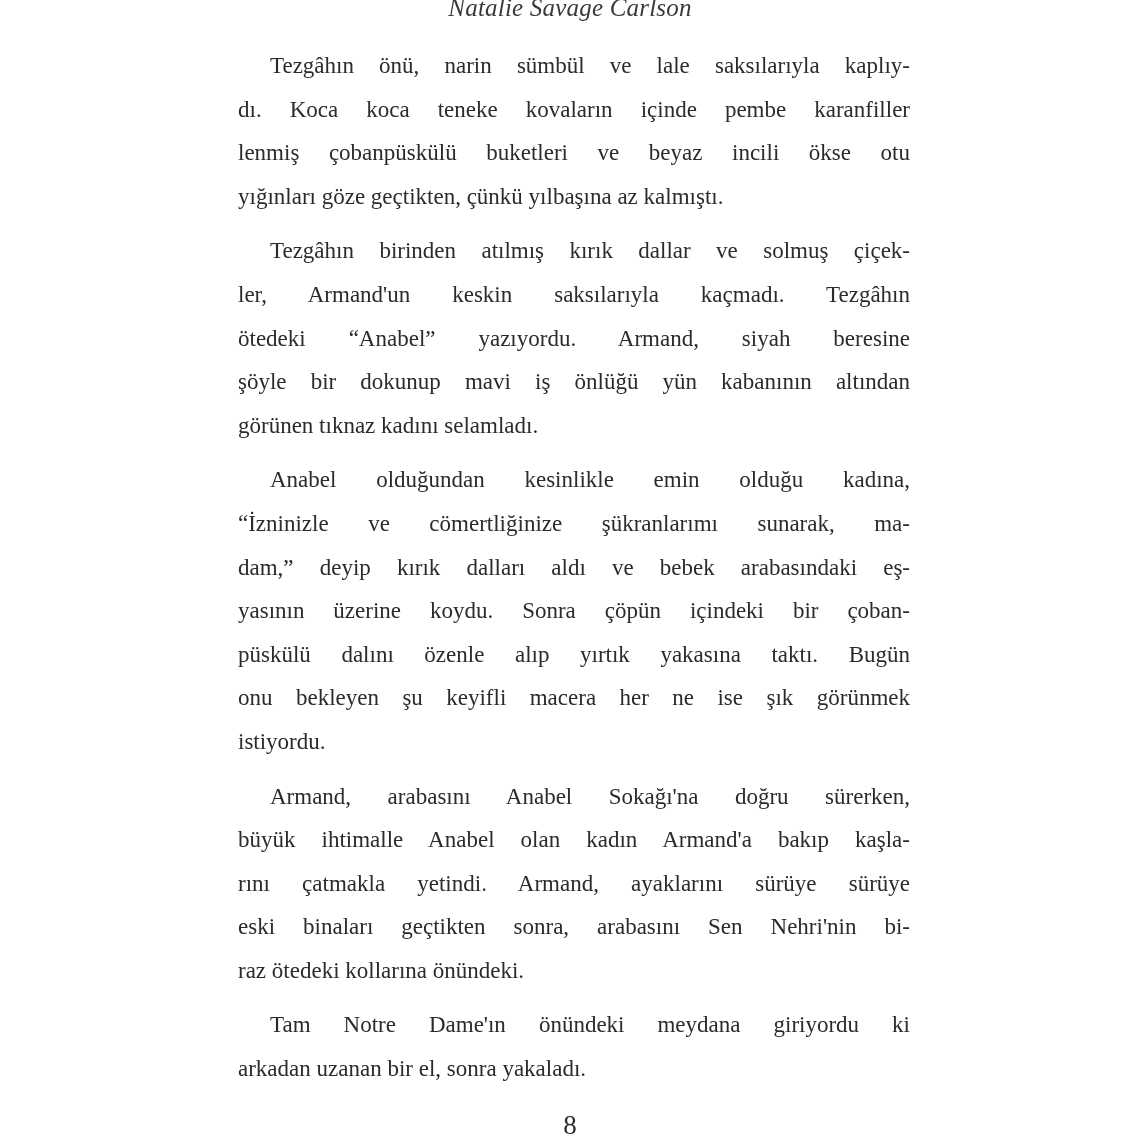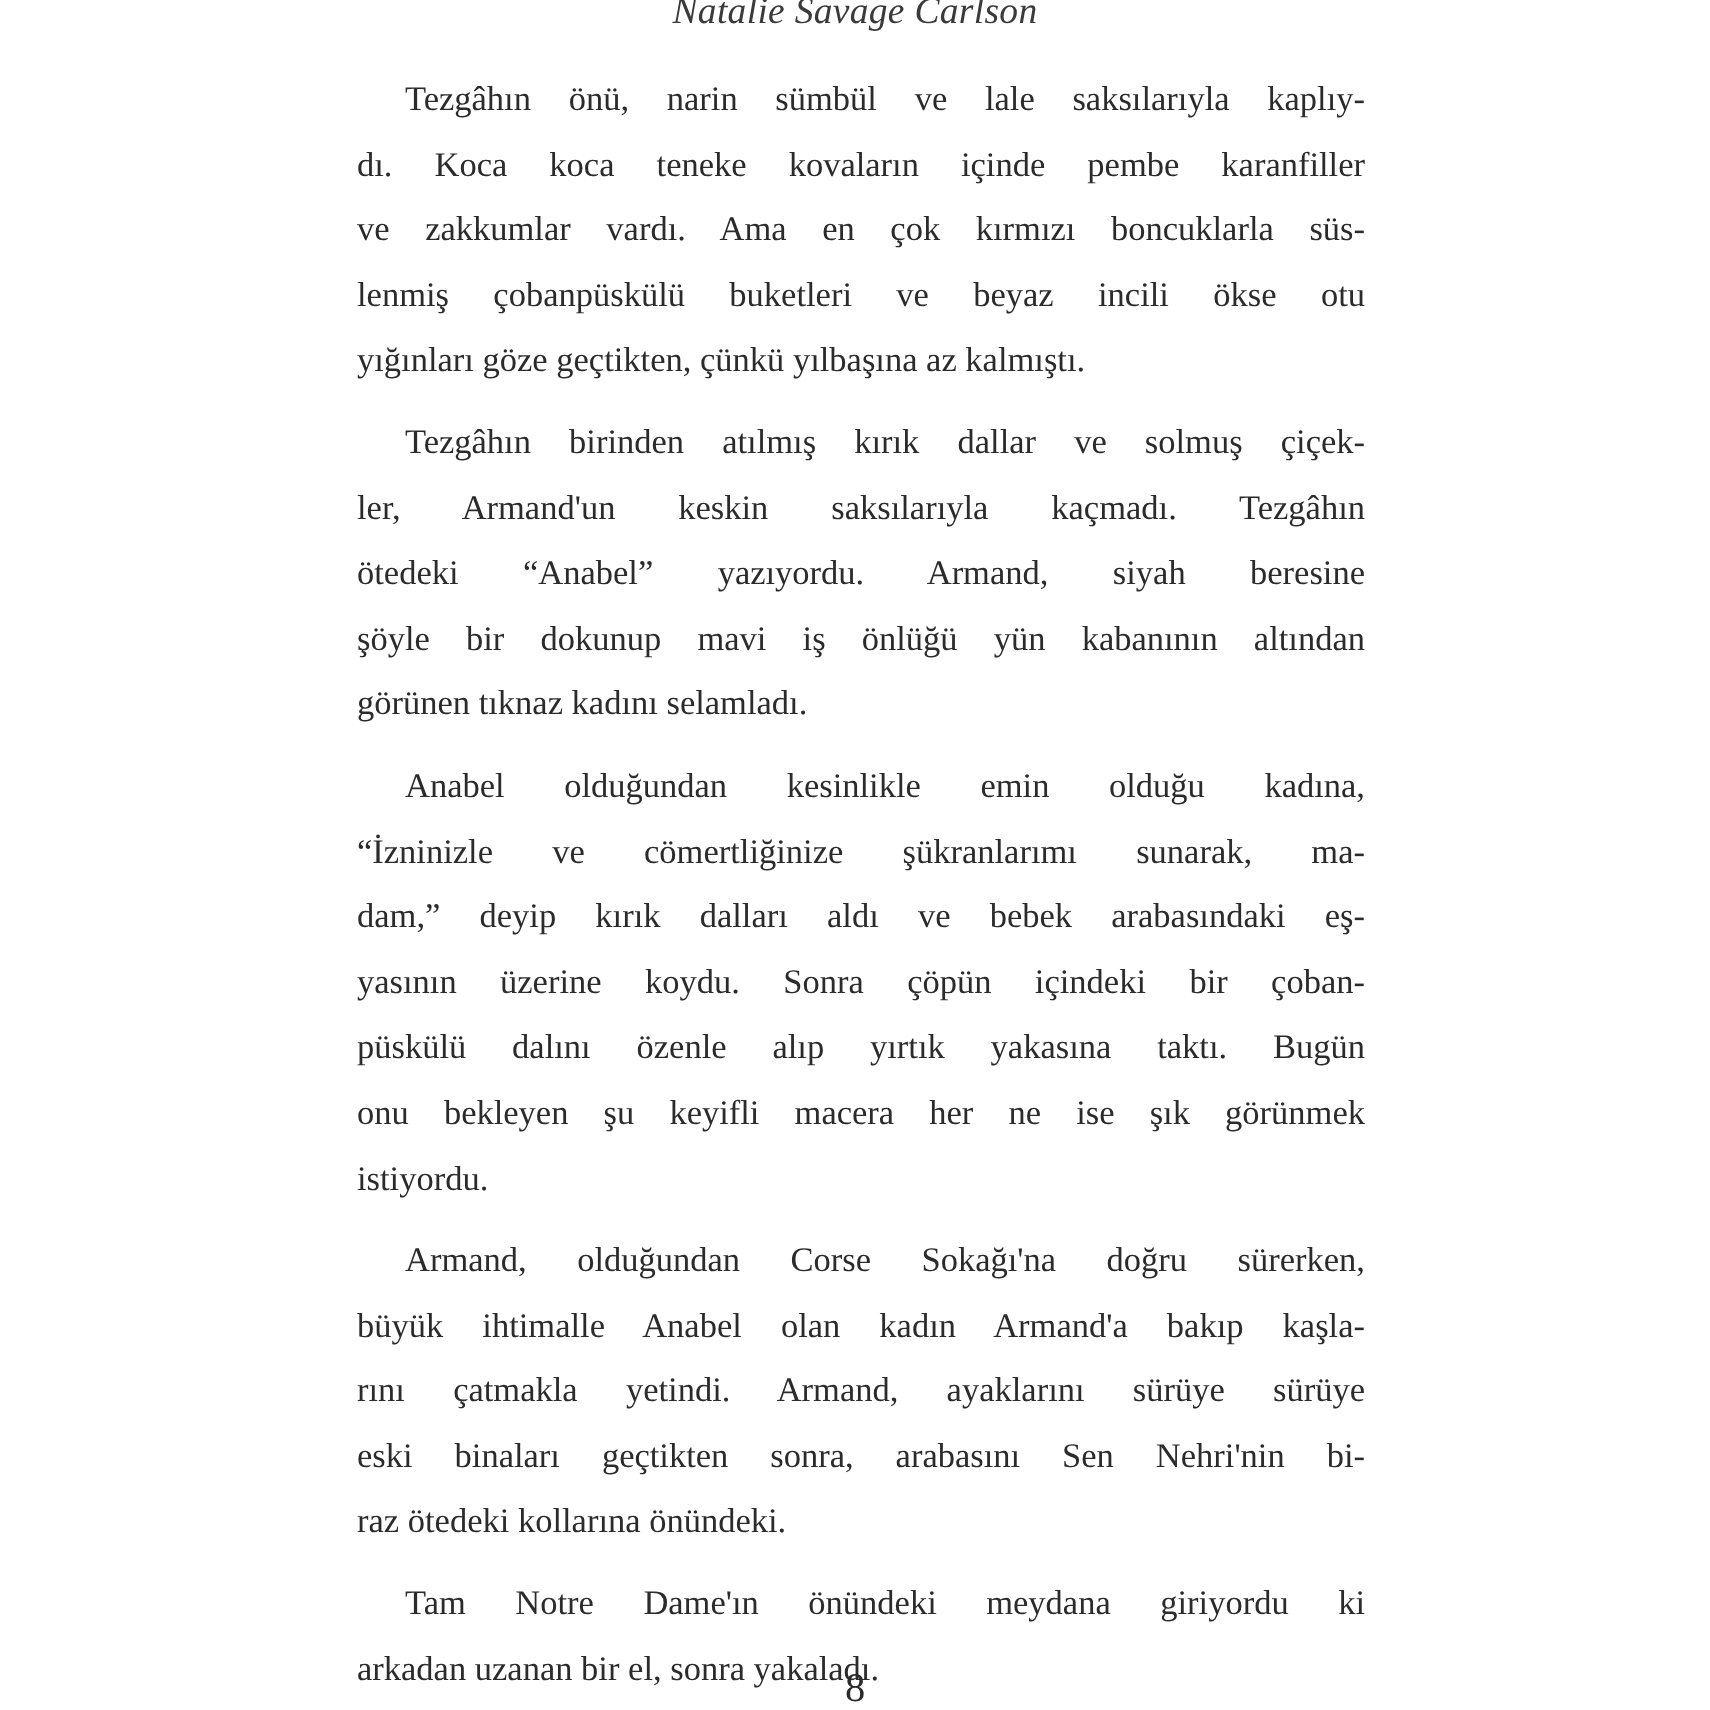--- a/index.html
+++ b/index.html
@@ -74,42 +74,41 @@
 <body>
 
 <div class="page">
   <div class="running-header">Natalie Savage Carlson</div>
 
   <div class="body-text" id="body-text">
 
   <p class="paragraph" style="text-indent: 0px;">
         <span class="line first">Tezgâhın önü, narin sümbül ve lale saksılarıyla kaplıy-</span>
         <span class="line">dı. Koca koca teneke kovaların içinde pembe karanfiller</span>
-        <span class="line">ve zakkumlar vardı. Ama en çok kırmızı boncuklarla süs-</span>
         <span class="line">lenmiş çobanpüskülü buketleri ve beyaz incili ökse otu</span>
         <span class="line last">yığınları göze geçtikten, çünkü yılbaşına az kalmıştı.</span>
       </p>
       <p class="paragraph" style="text-indent: 0px;">
         <span class="line first">Tezgâhın birinden atılmış kırık dallar ve solmuş çiçek-</span>
         <span class="line">ler, Armand'un keskin saksılarıyla kaçmadı. Tezgâhın</span>
         <span class="line">ötedeki “Anabel” yazıyordu. Armand, siyah beresine</span>
         <span class="line">şöyle bir dokunup mavi iş önlüğü yün kabanının altından</span>
         <span class="line last">görünen tıknaz kadını selamladı.</span>
       </p>
       <p class="paragraph" style="text-indent: 0px;">
         <span class="line first">Anabel olduğundan kesinlikle emin olduğu kadına,</span>
         <span class="line">“İzninizle ve cömertliğinize şükranlarımı sunarak, ma-</span>
         <span class="line">dam,” deyip kırık dalları aldı ve bebek arabasındaki eş-</span>
         <span class="line">yasının üzerine koydu. Sonra çöpün içindeki bir çoban-</span>
         <span class="line">püskülü dalını özenle alıp yırtık yakasına taktı. Bugün</span>
         <span class="line">onu bekleyen şu keyifli macera her ne ise şık görünmek</span>
         <span class="line last">istiyordu.</span>
       </p>
       <p class="paragraph" style="text-indent: 0px;">
-        <span class="line first">Armand, olduğundan Corse Sokağı'na doğru sürerken,</span>
+        <span class="line first">Armand, arabasını Anabel Sokağı'na doğru sürerken,</span>
         <span class="line">büyük ihtimalle Anabel olan kadın Armand'a bakıp kaşla-</span>
         <span class="line">rını çatmakla yetindi. Armand, ayaklarını sürüye sürüye</span>
         <span class="line">eski binaları geçtikten sonra, arabasını Sen Nehri'nin bi-</span>
         <span class="line last">raz ötedeki kollarına önündeki.</span>
       </p>
       <p class="paragraph" style="text-indent: 0px;">
         <span class="line first">Tam Notre Dame'ın önündeki meydana giriyordu ki</span>
         <span class="line last">arkadan uzanan bir el, sonra yakaladı.</span>
       </p>
     </div>

